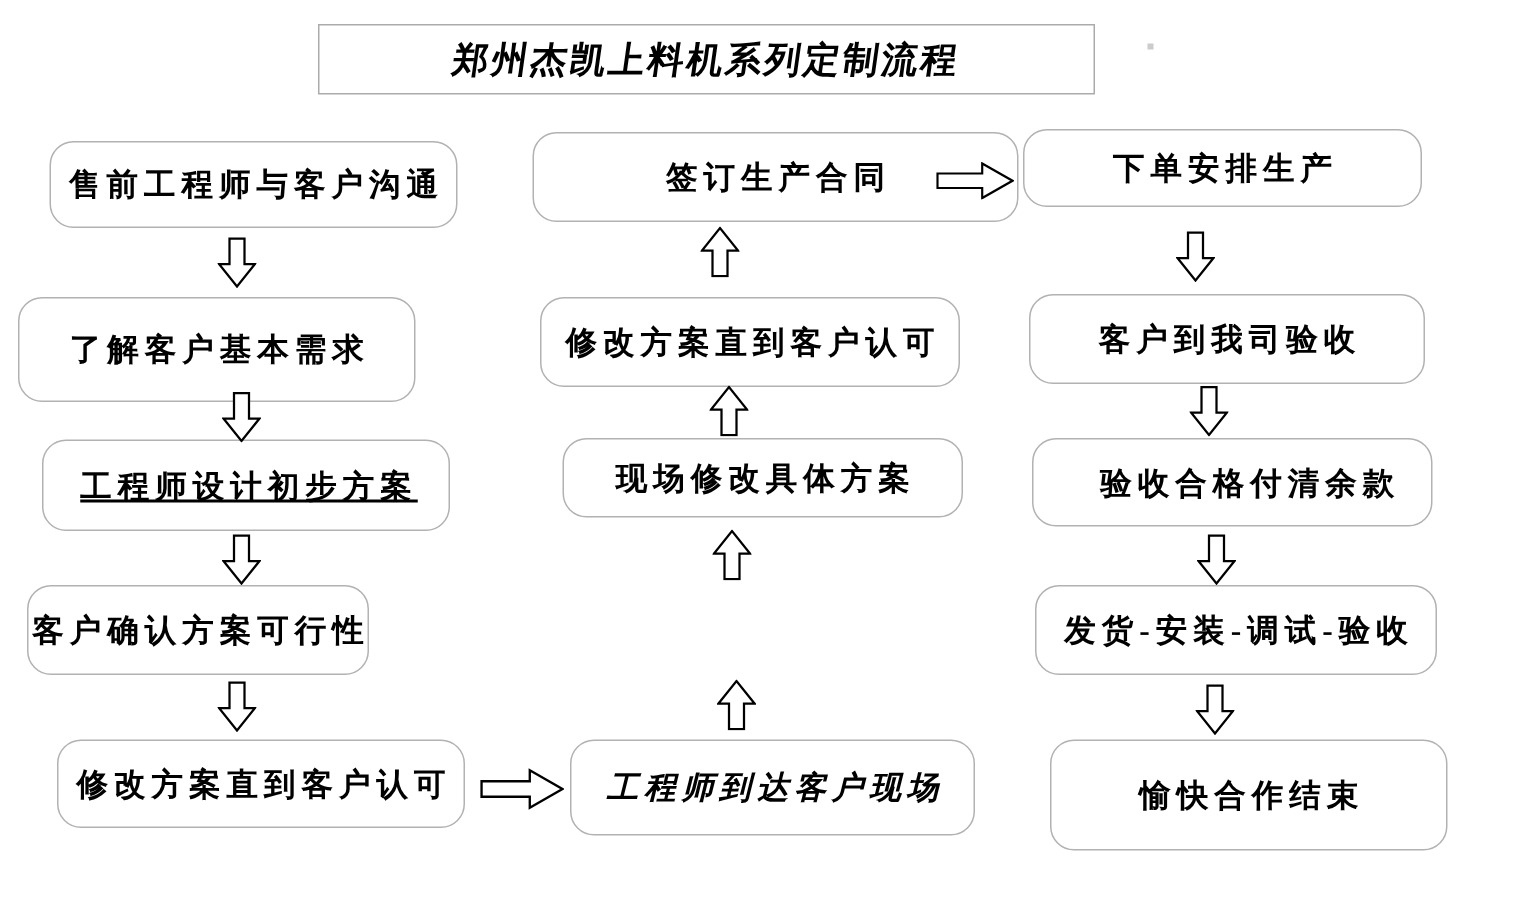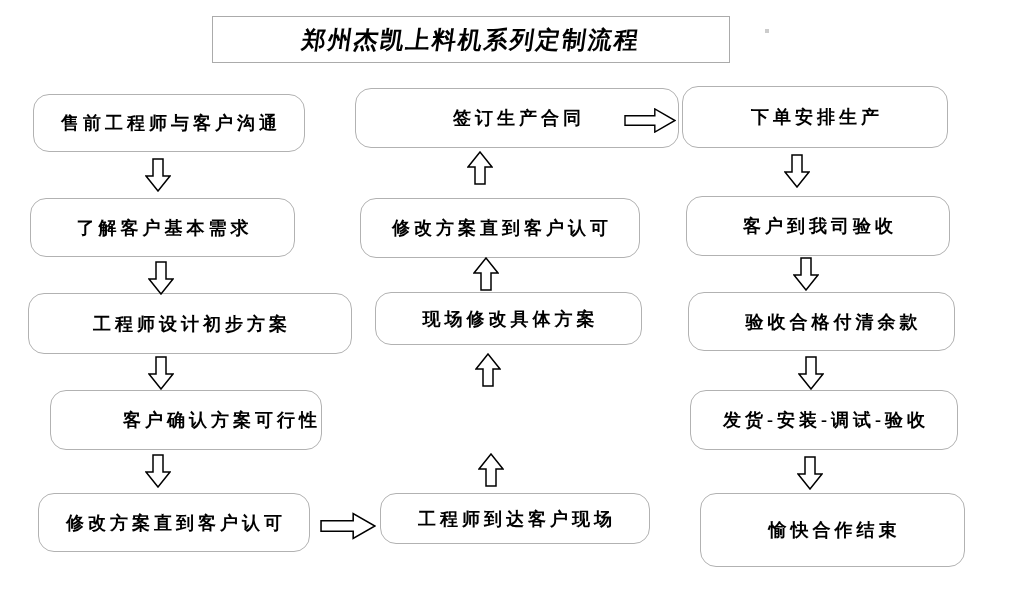--- a/index.html
+++ b/index.html
@@ -45,21 +45,21 @@
     border: 1px solid #b2b2b2;
     border-radius: 16px;
     display: flex;
     align-items: center;
     justify-content: center;
     box-sizing: border-box;
   }
   .node-label {
     font-family: "Liberation Serif", "DejaVu Serif", serif;
     font-weight: bold;
-    font-size: 18px;
+    font-size: 21px;
     letter-spacing: 4px;
     text-indent: 4px;
     color: #000000;
     white-space: nowrap;
   }
   .arrow {
     position: absolute;
     display: block;
   }
   .stray-dot {
@@ -77,47 +77,47 @@
 <div class="canvas">
 
   <div class="title-box">
     <span class="title-text">郑州杰凯上料机系列定制流程</span>
   </div>
   <div class="stray-dot"></div>
 
   <div class="node" style="left:33px;top:94px;width:272px;height:58px;">
     <span class="node-label">售前工程师与客户沟通</span>
   </div>
-  <div class="node" style="left:30px;top:198px;width:265px;height:59px;">
+  <div class="node" style="left:12px;top:198px;width:265px;height:70px;">
     <span class="node-label">了解客户基本需求</span>
   </div>
-  <div class="node" style="left:28px;top:293px;width:324px;height:61px;">
+  <div class="node" style="left:28px;top:293px;width:272px;height:61px;text-decoration:underline;">
     <span class="node-label">工程师设计初步方案</span>
   </div>
-  <div class="node" style="left:50px;top:390px;width:272px;height:60px;justify-content:flex-end;">
+  <div class="node" style="left:18px;top:390px;width:228px;height:60px;">
     <span class="node-label">客户确认方案可行性</span>
   </div>
   <div class="node" style="left:38px;top:493px;width:272px;height:59px;">
     <span class="node-label">修改方案直到客户认可</span>
   </div>
 
   <div class="node" style="left:355px;top:88px;width:324px;height:60px;">
     <span class="node-label">签订生产合同</span>
   </div>
   <div class="node" style="left:360px;top:198px;width:280px;height:60px;">
     <span class="node-label">修改方案直到客户认可</span>
   </div>
   <div class="node" style="left:375px;top:292px;width:267px;height:53px;">
     <span class="node-label">现场修改具体方案</span>
   </div>
-  <div class="node" style="left:380px;top:493px;width:270px;height:51px;">
+  <div class="node" style="left:380px;top:493px;width:270px;height:64px;font-style:italic;">
     <span class="node-label">工程师到达客户现场</span>
   </div>
 
-  <div class="node" style="left:682px;top:86px;width:266px;height:62px;">
+  <div class="node" style="left:682px;top:86px;width:266px;height:52px;">
     <span class="node-label">下单安排生产</span>
   </div>
   <div class="node" style="left:686px;top:196px;width:264px;height:60px;justify-content:center;">
     <span class="node-label">客户到我司验收</span>
   </div>
   <div class="node" style="left:688px;top:292px;width:267px;height:59px;padding-left:20px;">
     <span class="node-label">验收合格付清余款</span>
   </div>
   <div class="node" style="left:690px;top:390px;width:268px;height:60px;align-items:center;">
     <span class="node-label">发货-安装-调试-验收</span>

